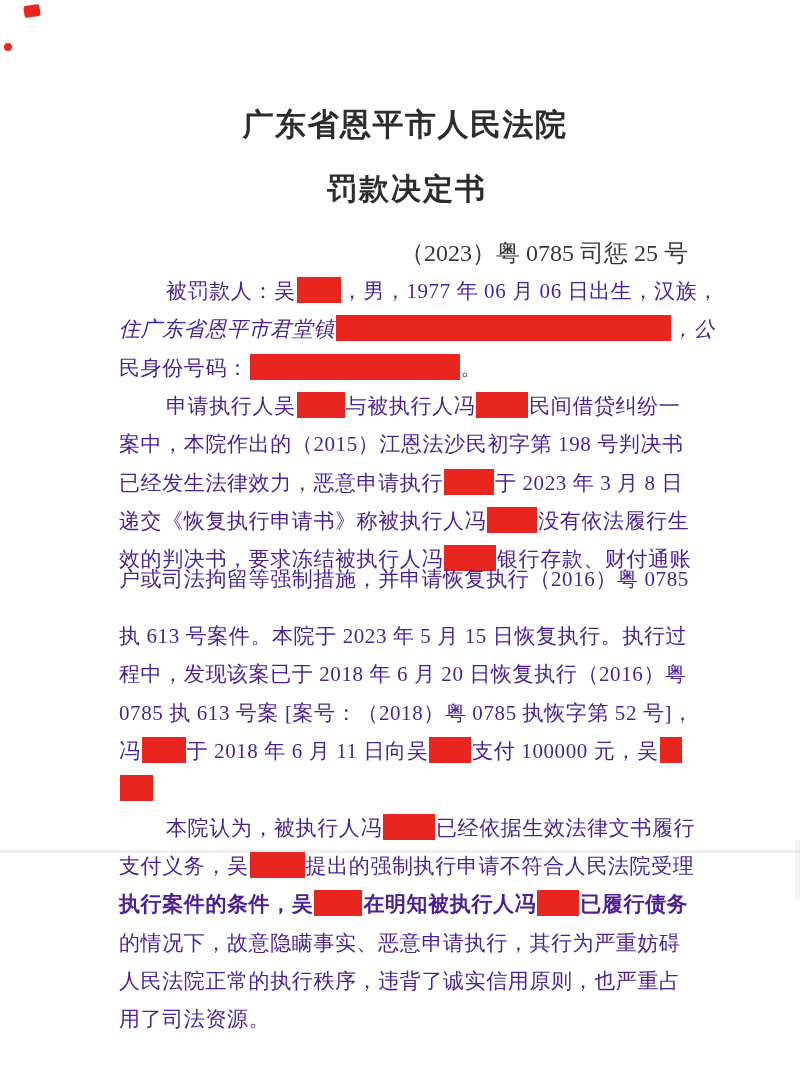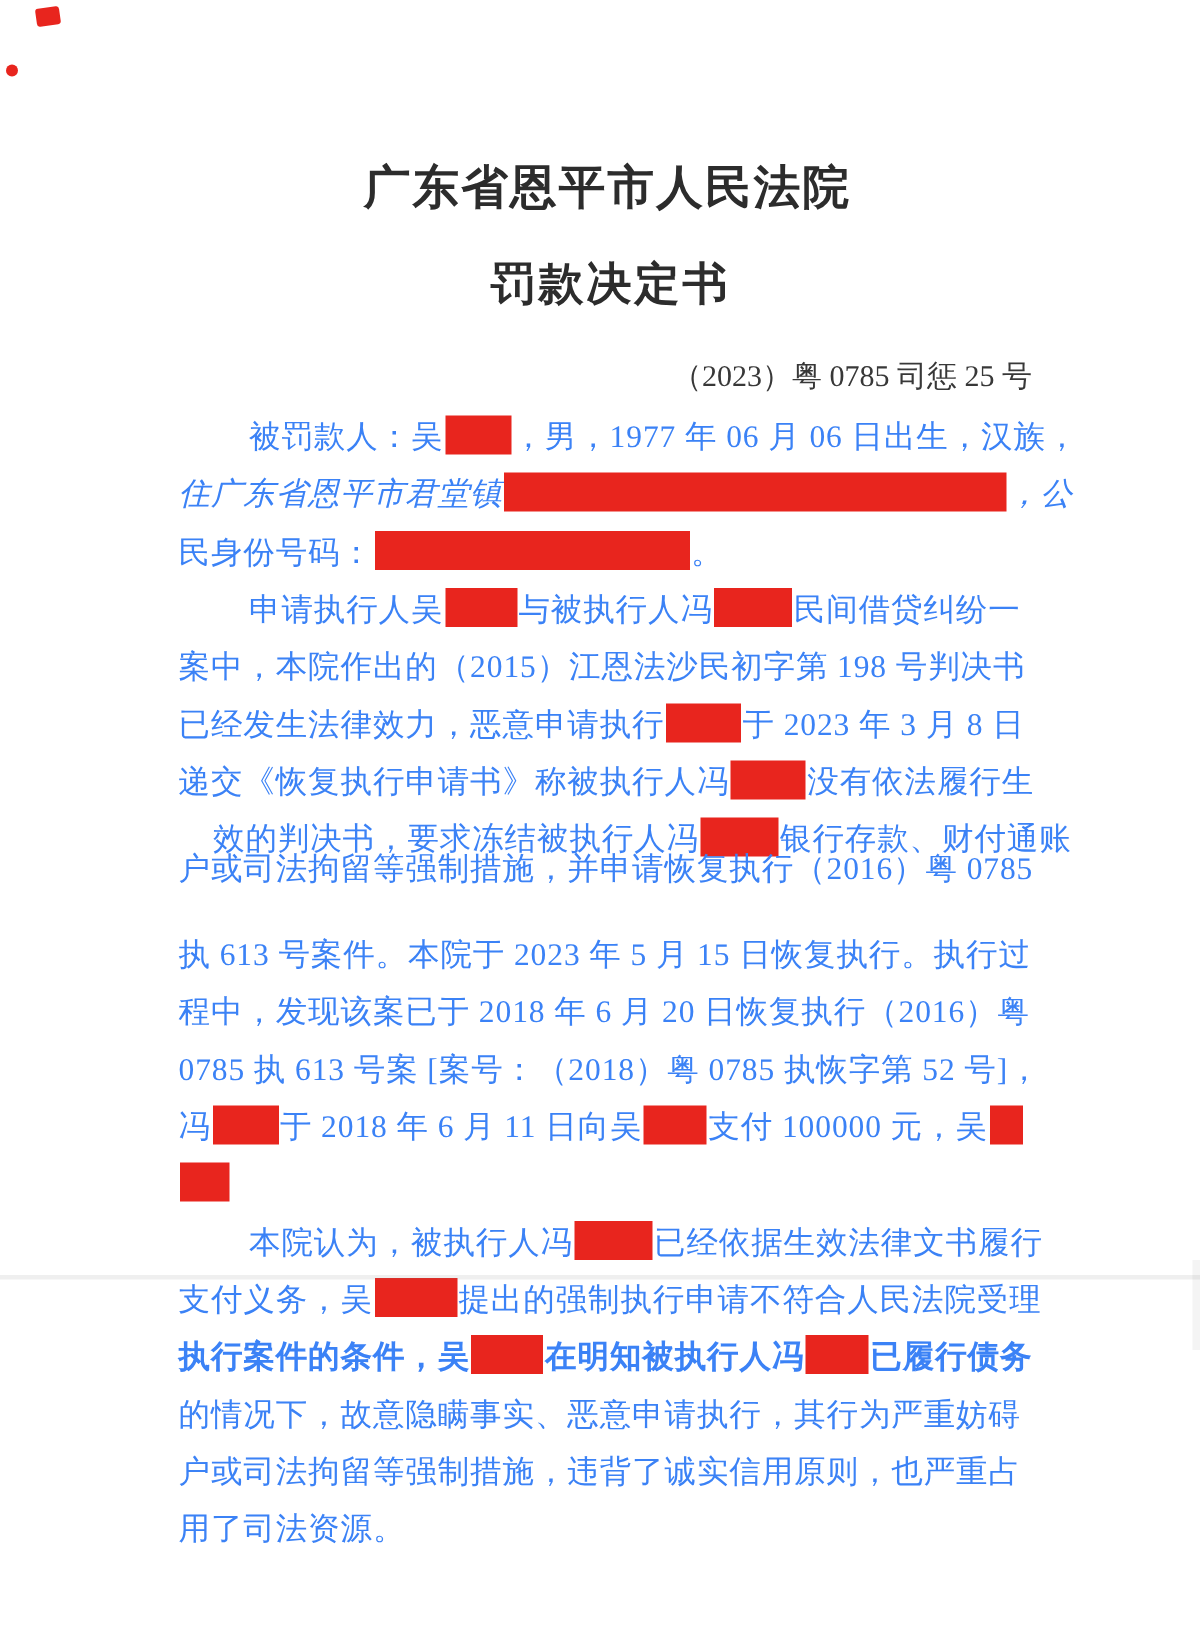--- a/index.html
+++ b/index.html
@@ -34,32 +34,32 @@
     font-weight:700;
     font-size:30px;
     letter-spacing:2px;
     color:#2c2c2c;
     white-space:nowrap;
   }
   .case-number{
     position:absolute;
     top:237px;left:0;width:688px;
     text-align:right;
-    font-size:20px;
+    font-size:24px;
     color:#383838;
     white-space:nowrap;
   }
   .doc-line{
     position:absolute;
     left:119px;
     height:32px;
     line-height:32px;
     font-size:21px;
     letter-spacing:0.6px;
-    color:#3b82f6;
+    color:#4c1d95;
     white-space:nowrap;
   }
   .doc-line.indent{left:166px;}
   .redaction{
     display:inline-block;
     height:26px;
     vertical-align:-5px;
     margin:0 1px;
   }
   .scan-streak{
@@ -101,31 +101,31 @@
   <div class="case-number">（2023）粤 0785 司惩 25 号</div>
 
   <div id="body-lines">
       <div class="doc-line indent" style="top: 275px;"><span>被罚款人：吴</span><span class="redaction" style="width: 44px; background: rgb(232, 37, 30);"></span><span>，男，1977 年 06 月 06 日出生，汉族，</span></div>
       <div class="doc-line" style="top: 313.33px; font-style: italic;"><span>住广东省恩平市君堂镇</span><span class="redaction" style="width: 335px; background: rgb(232, 37, 30);"></span><span>，公</span></div>
       <div class="doc-line" style="top: 351.66px;"><span>民身份号码：</span><span class="redaction" style="width: 210px; background: rgb(232, 37, 30);"></span><span>。</span></div>
       <div class="doc-line indent" style="top: 389.99px;"><span>申请执行人吴</span><span class="redaction" style="width: 48px; background: rgb(232, 37, 30);"></span><span>与被执行人冯</span><span class="redaction" style="width: 52px; background: rgb(232, 37, 30);"></span><span>民间借贷纠纷一</span></div>
       <div class="doc-line" style="top: 428.32px;"><span>案中，本院作出的（2015）江恩法沙民初字第 198 号判决书</span></div>
       <div class="doc-line" style="top: 466.65px;"><span>已经发生法律效力，恶意申请执行</span><span class="redaction" style="width: 50px; background: rgb(232, 37, 30);"></span><span>于 2023 年 3 月 8 日</span></div>
       <div class="doc-line" style="top: 504.98px;"><span>递交《恢复执行申请书》称被执行人冯</span><span class="redaction" style="width: 50px; background: rgb(232, 37, 30);"></span><span>没有依法履行生</span></div>
-      <div class="doc-line" style="top: 543.31px; margin-left: 23px;"><span>效的判决书，要求冻结被执行人冯</span><span class="redaction" style="width: 52px; background: rgb(232, 37, 30);"></span><span>银行存款、财付通账</span></div>
+      <div class="doc-line" style="top: 543.31px;"><span>效的判决书，要求冻结被执行人冯</span><span class="redaction" style="width: 52px; background: rgb(232, 37, 30);"></span><span>银行存款、财付通账</span></div>
       <div class="doc-line" style="top: 563px;"><span>户或司法拘留等强制措施，并申请恢复执行（2016）粤 0785</span></div>
       <div class="doc-line" style="top: 619.97px;"><span>执 613 号案件。本院于 2023 年 5 月 15 日恢复执行。执行过</span></div>
       <div class="doc-line" style="top: 658.3px;"><span>程中，发现该案已于 2018 年 6 月 20 日恢复执行（2016）粤</span></div>
       <div class="doc-line" style="top: 696.63px;"><span>0785 执 613 号案 [案号：（2018）粤 0785 执恢字第 52 号]，</span></div>
       <div class="doc-line" style="top: 734.96px;"><span>冯</span><span class="redaction" style="width: 44px; background: rgb(232, 37, 30);"></span><span>于 2018 年 6 月 11 日向吴</span><span class="redaction" style="width: 42px; background: rgb(232, 37, 30);"></span><span>支付 100000 元，吴</span><span class="redaction" style="width: 22px; background: rgb(232, 37, 30);"></span></div>
       <div class="doc-line" style="top: 773.29px;"><span class="redaction" style="width: 33px; background: rgb(232, 37, 30);"></span></div>
       <div class="doc-line indent" style="top: 811.62px;"><span>本院认为，被执行人冯</span><span class="redaction" style="width: 52px; background: rgb(232, 37, 30);"></span><span>已经依据生效法律文书履行</span></div>
       <div class="doc-line" style="top: 849.95px;"><span>支付义务，吴</span><span class="redaction" style="width: 55px; background: rgb(232, 37, 30);"></span><span>提出的强制执行申请不符合人民法院受理</span></div>
       <div class="doc-line" style="top: 888.28px; font-weight: bold;"><span>执行案件的条件，吴</span><span class="redaction" style="width: 48px; background: rgb(232, 37, 30);"></span><span>在明知被执行人冯</span><span class="redaction" style="width: 42px; background: rgb(232, 37, 30);"></span><span>已履行债务</span></div>
       <div class="doc-line" style="top: 926.61px;"><span>的情况下，故意隐瞒事实、恶意申请执行，其行为严重妨碍</span></div>
-      <div class="doc-line" style="top: 964.94px;"><span>户或司法拘留等强制措施，违背了诚实信用原则，也严重占</span></div>
+      <div class="doc-line" style="top: 964.94px;"><span>人民法院正常的执行秩序，违背了诚实信用原则，也严重占</span></div>
       <div class="doc-line" style="top: 1003.27px;"><span>用了司法资源。</span></div>
     </div>
 
   <div class="scan-streak"></div>
   <div class="scan-edge-right"></div>
 
 </div>
 
 </body></html>

